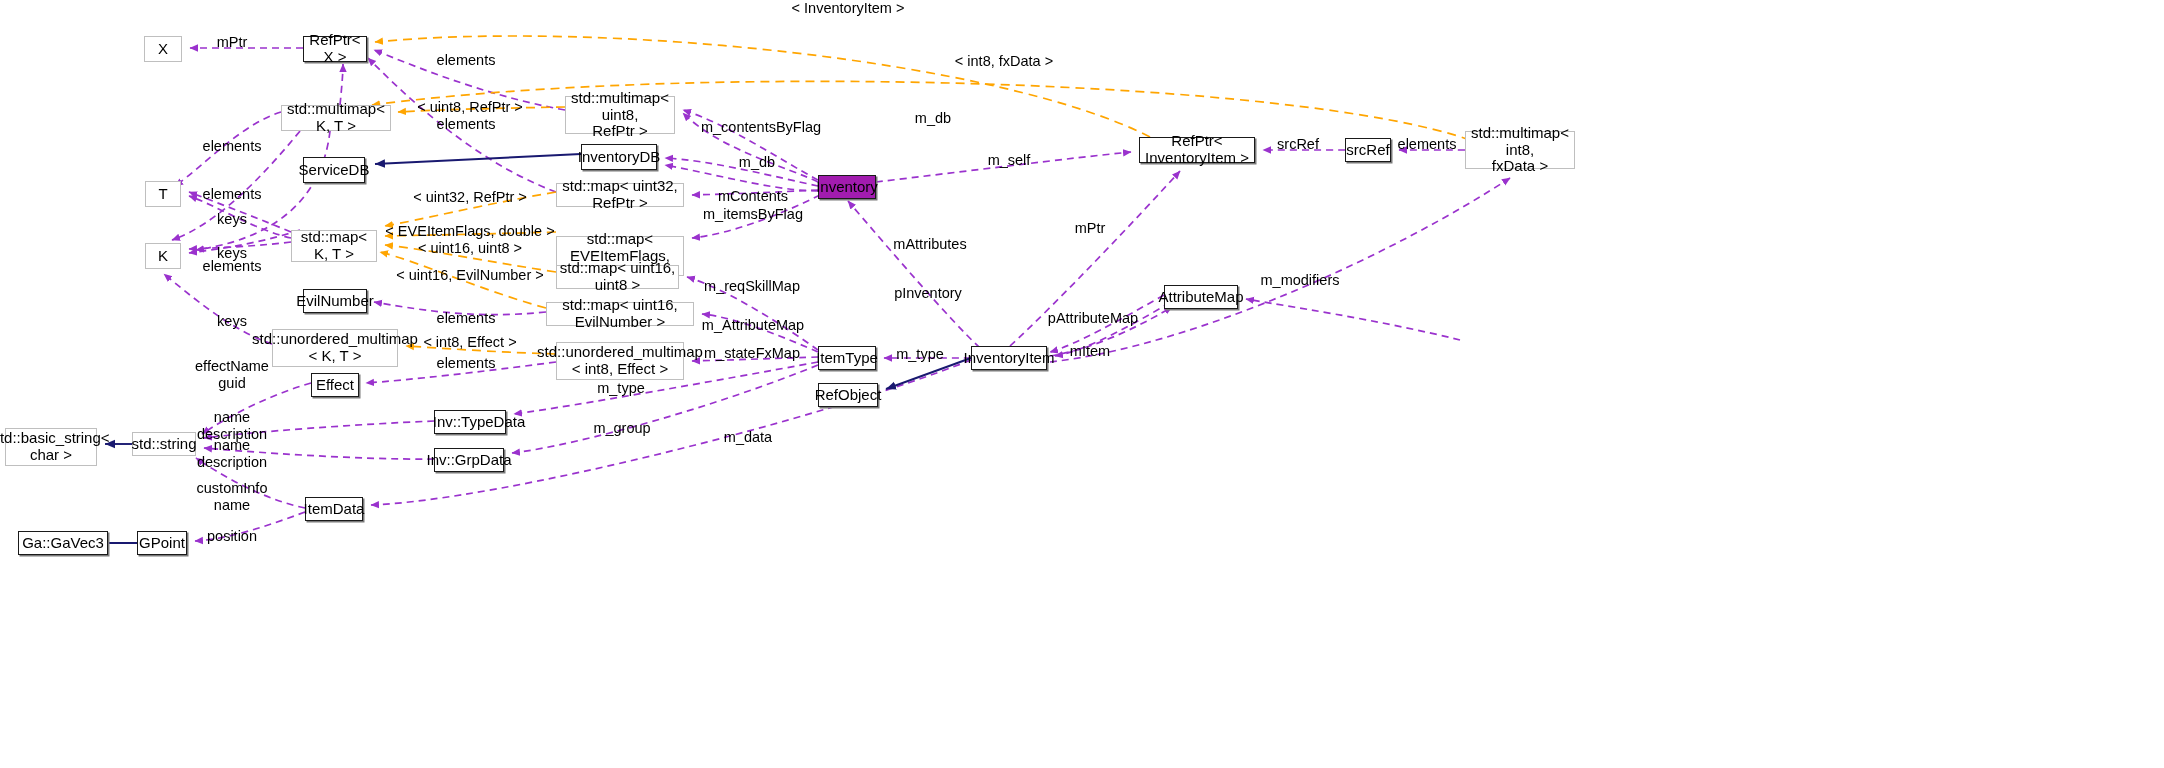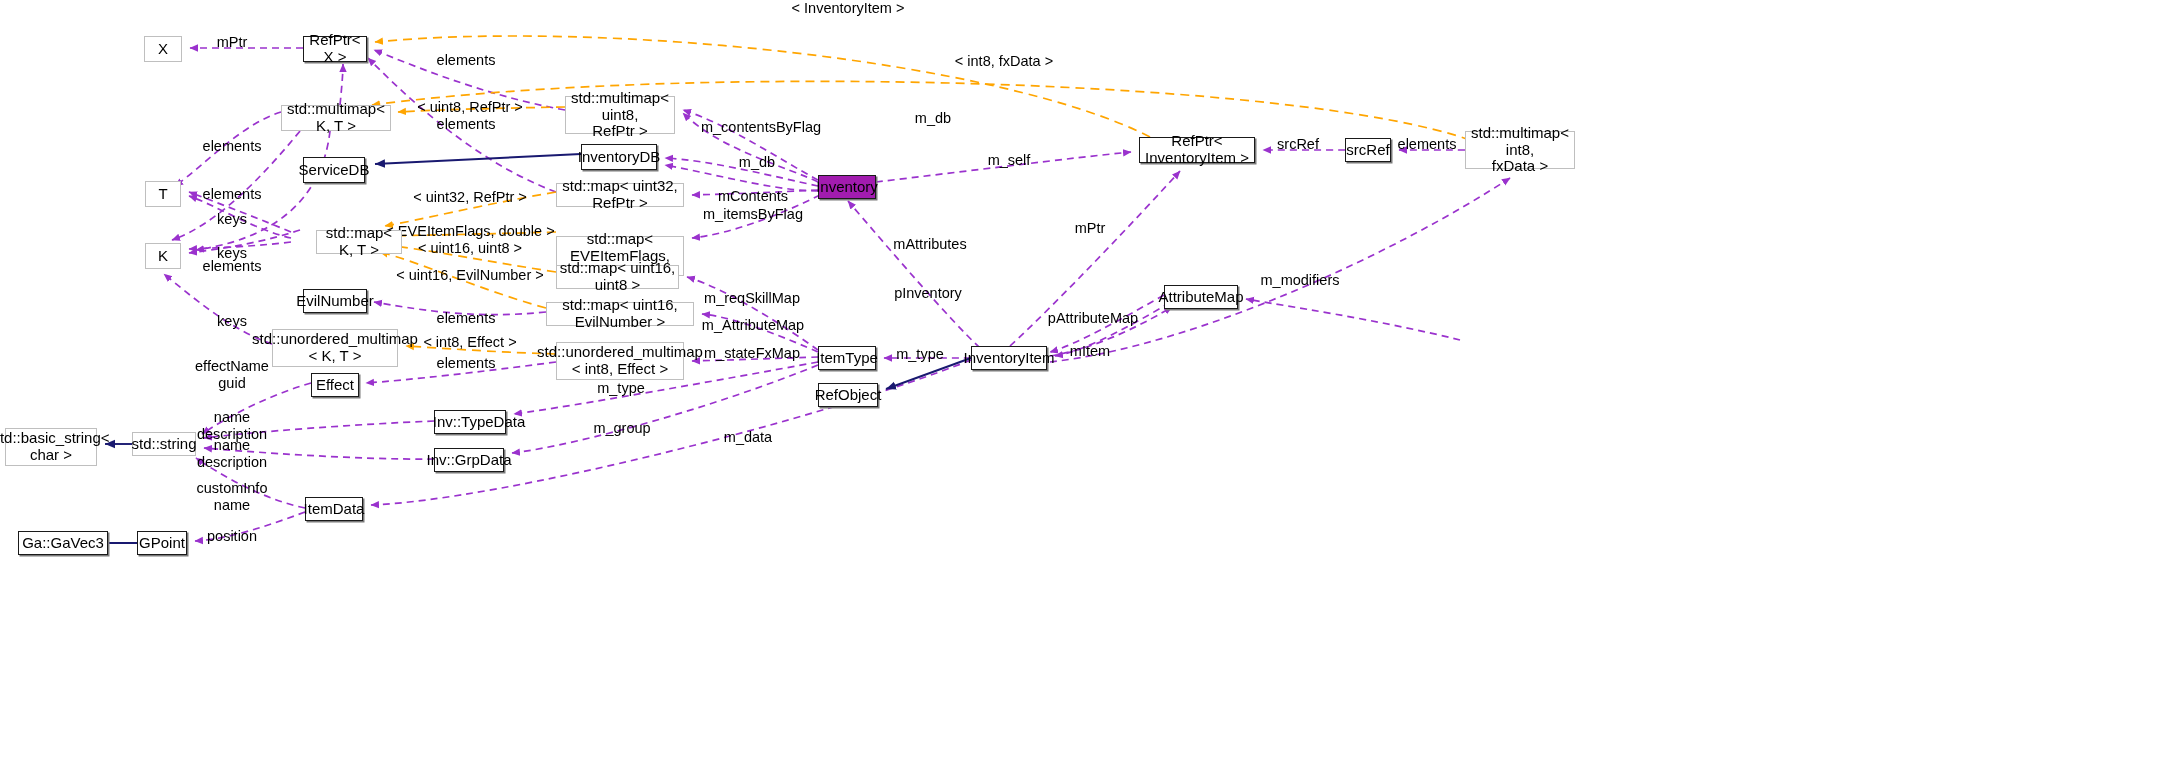--- a/index.html
+++ b/index.html
@@ -204,21 +204,21 @@
 RefPtr &gt;</div>
       <div class="node cls" style="left: 303px; top: 157px; width: 62px; height: 26px;">ServiceDB</div>
       <div class="node cls" style="left: 581px; top: 144px; width: 76px; height: 26px;">InventoryDB</div>
       <div class="node tpl" style="left: 145px; top: 181px; width: 36px; height: 26px;">T</div>
       <div class="node tpl" style="left: 556px; top: 183px; width: 128px; height: 24px;">std::map&lt; uint32, RefPtr &gt;</div>
       <div class="node focus" style="left: 818px; top: 175px; width: 58px; height: 24px;">Inventory</div>
       <div class="node cls" style="left: 1139px; top: 137px; width: 116px; height: 26px;">RefPtr&lt; InventoryItem &gt;</div>
       <div class="node cls" style="left: 1345px; top: 138px; width: 46px; height: 24px;">srcRef</div>
       <div class="node tpl" style="left: 1465px; top: 131px; width: 110px; height: 38px;">std::multimap&lt; int8,
 fxData &gt;</div>
-      <div class="node tpl" style="left: 291px; top: 230px; width: 86px; height: 24px; margin-left: 25px;">std::map&lt; K, T &gt;</div>
+      <div class="node tpl" style="left: 291px; top: 230px; width: 86px; height: 32px;">std::map&lt; K, T &gt;</div>
       <div class="node tpl" style="left: 556px; top: 236px; width: 128px; height: 40px;">std::map&lt; EVEItemFlags,
 double &gt;</div>
       <div class="node tpl" style="left: 145px; top: 243px; width: 36px; height: 26px;">K</div>
       <div class="node tpl" style="left: 556px; top: 265px; width: 123px; height: 24px;">std::map&lt; uint16, uint8 &gt;</div>
       <div class="node cls" style="left: 303px; top: 289px; width: 64px; height: 24px;">EvilNumber</div>
       <div class="node cls" style="left: 1164px; top: 285px; width: 74px; height: 24px;">AttributeMap</div>
       <div class="node tpl" style="left: 546px; top: 302px; width: 148px; height: 24px;">std::map&lt; uint16, EvilNumber &gt;</div>
       <div class="node tpl" style="left: 272px; top: 329px; width: 126px; height: 38px;">std::unordered_multimap
 &lt; K, T &gt;</div>
       <div class="node tpl" style="left: 556px; top: 342px; width: 128px; height: 38px;">std::unordered_multimap
@@ -257,21 +257,21 @@
       <div class="edge-label" style="left: 232px; top: 219px;">keys</div>
       <div class="edge-label" style="left: 753px; top: 214px;">m_itemsByFlag</div>
       <div class="edge-label" style="left: 470px; top: 231px;">&lt; EVEItemFlags, double &gt;</div>
       <div class="edge-label" style="left: 1090px; top: 228px;">mPtr</div>
       <div class="edge-label" style="left: 470px; top: 248px;">&lt; uint16, uint8 &gt;</div>
       <div class="edge-label" style="left: 232px; top: 253px;">keys</div>
       <div class="edge-label" style="left: 930px; top: 244px;">mAttributes</div>
       <div class="edge-label" style="left: 232px; top: 266px;">elements</div>
       <div class="edge-label" style="left: 470px; top: 275px;">&lt; uint16, EvilNumber &gt;</div>
       <div class="edge-label" style="left: 1300px; top: 280px;">m_modifiers</div>
-      <div class="edge-label" style="left: 752px; top: 298px; text-align: center;">m_reqSkillMap</div>
+      <div class="edge-label" style="left: 752px; top: 286px; text-align: center;">m_reqSkillMap</div>
       <div class="edge-label" style="left: 928px; top: 293px;">pInventory</div>
       <div class="edge-label" style="left: 232px; top: 321px;">keys</div>
       <div class="edge-label" style="left: 466px; top: 318px;">elements</div>
       <div class="edge-label" style="left: 1093px; top: 318px;">pAttributeMap</div>
       <div class="edge-label" style="left: 753px; top: 325px;">m_AttributeMap</div>
       <div class="edge-label" style="left: 470px; top: 342px;">&lt; int8, Effect &gt;</div>
       <div class="edge-label" style="left: 1090px; top: 351px;">mItem</div>
       <div class="edge-label" style="left: 752px; top: 353px;">m_stateFxMap</div>
       <div class="edge-label" style="left: 466px; top: 363px;">elements</div>
       <div class="edge-label" style="left: 920px; top: 354px;">m_type</div>

